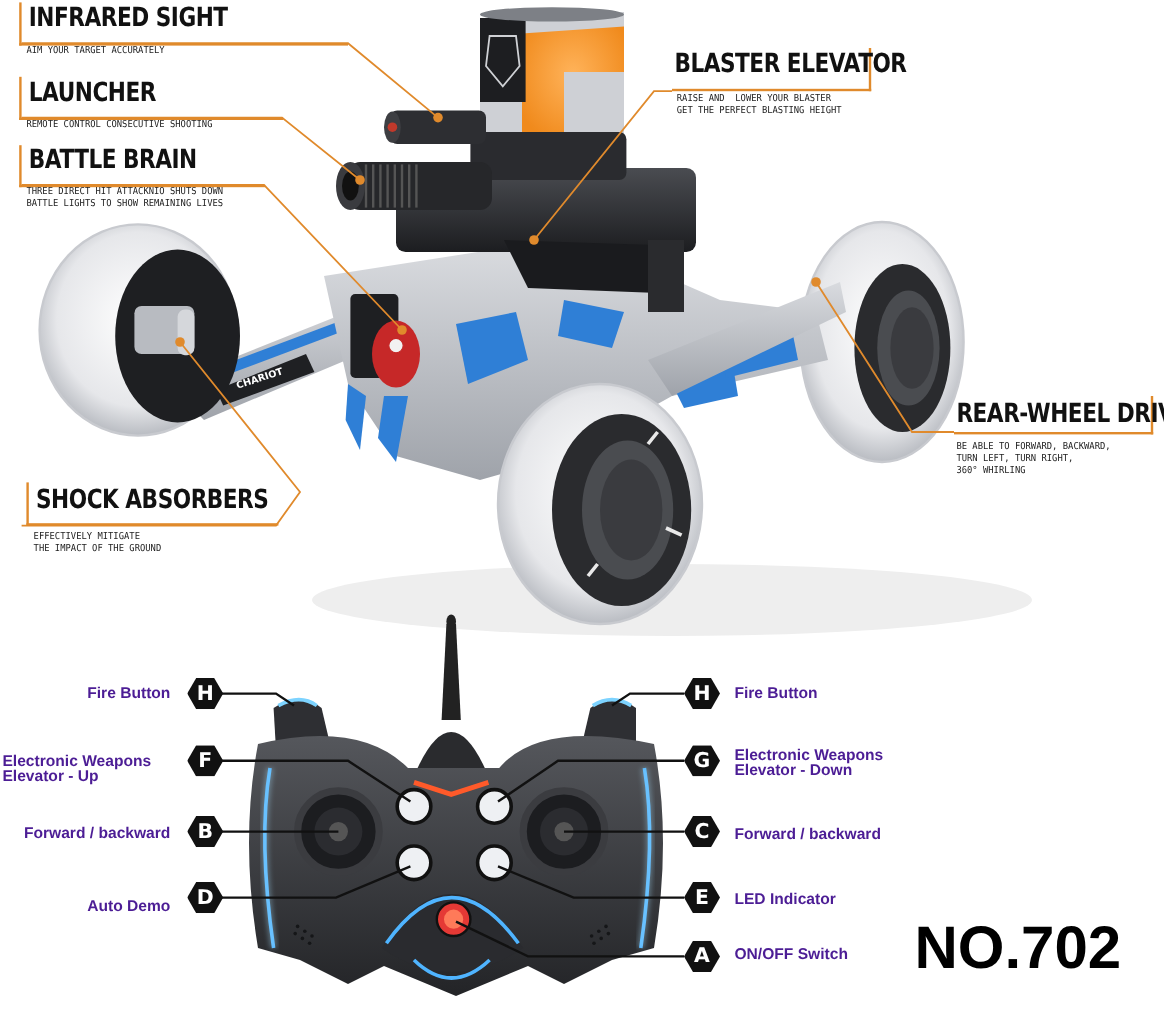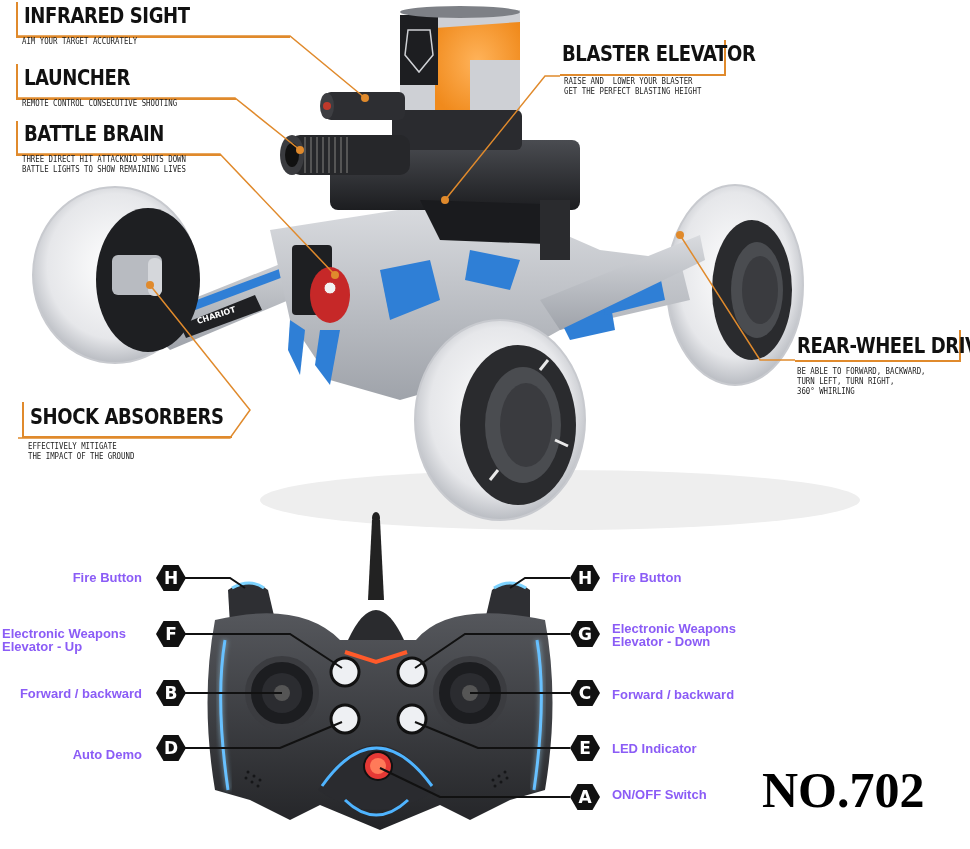--- a/index.html
+++ b/index.html
@@ -39,42 +39,42 @@
     border-right: 2px solid #e08a2c;
     border-bottom: 2px solid #e08a2c;
   }
 
   
   .ctl-label {
     position: absolute;
     font-family: "Liberation Sans", sans-serif;
     font-weight: bold;
     font-size: 13px;
-    color: #8b5cf6;
+    color: #4c1d95;
     line-height: 13px;
     white-space: nowrap;
   }
   .ctl-label.right-align { text-align: right; }
   .hex {
     position: absolute;
     width: 30px; height: 26px;
     background: #111;
     clip-path: polygon(25% 0, 75% 0, 100% 50%, 75% 100%, 25% 100%, 0 50%);
     color: #fff;
     font-family: "DejaVu Sans", sans-serif;
     font-weight: bold;
     font-size: 17px;
     line-height: 26px;
     text-align: center;
   }
 
   .model-no {
     position: absolute;
     left: 762px; top: 762px;
-    font-family: Liberation Serif, serif;
+    font-family: Liberation Sans, sans-serif;
     font-weight: bold;
     font-size: 50px;
     color: #000;
     letter-spacing: 0px;
     line-height: 56px;
   }
   svg { position: absolute; left: 0; top: 0; }
 </style>
 </head>
 <body>

